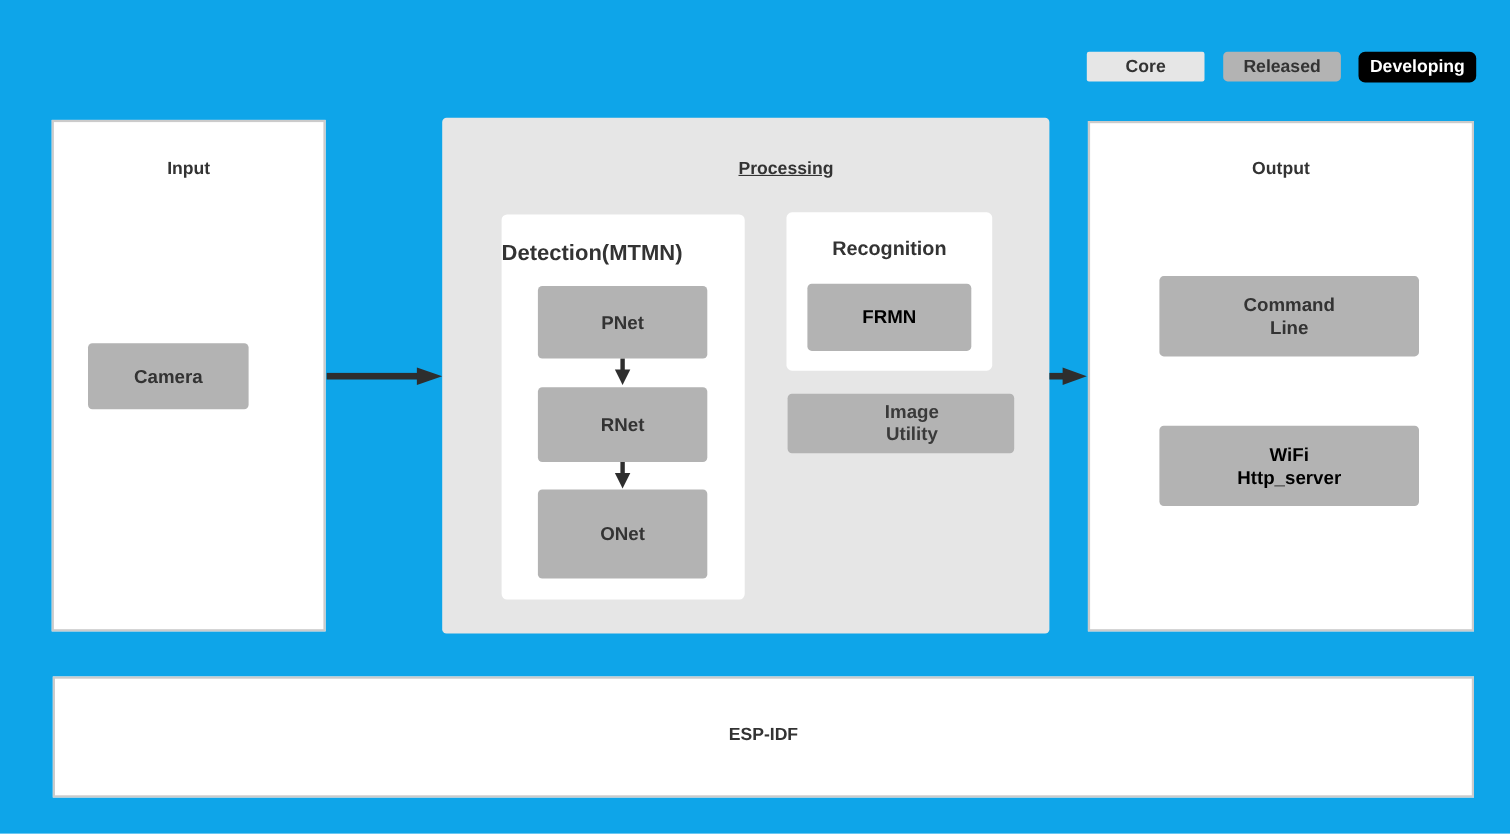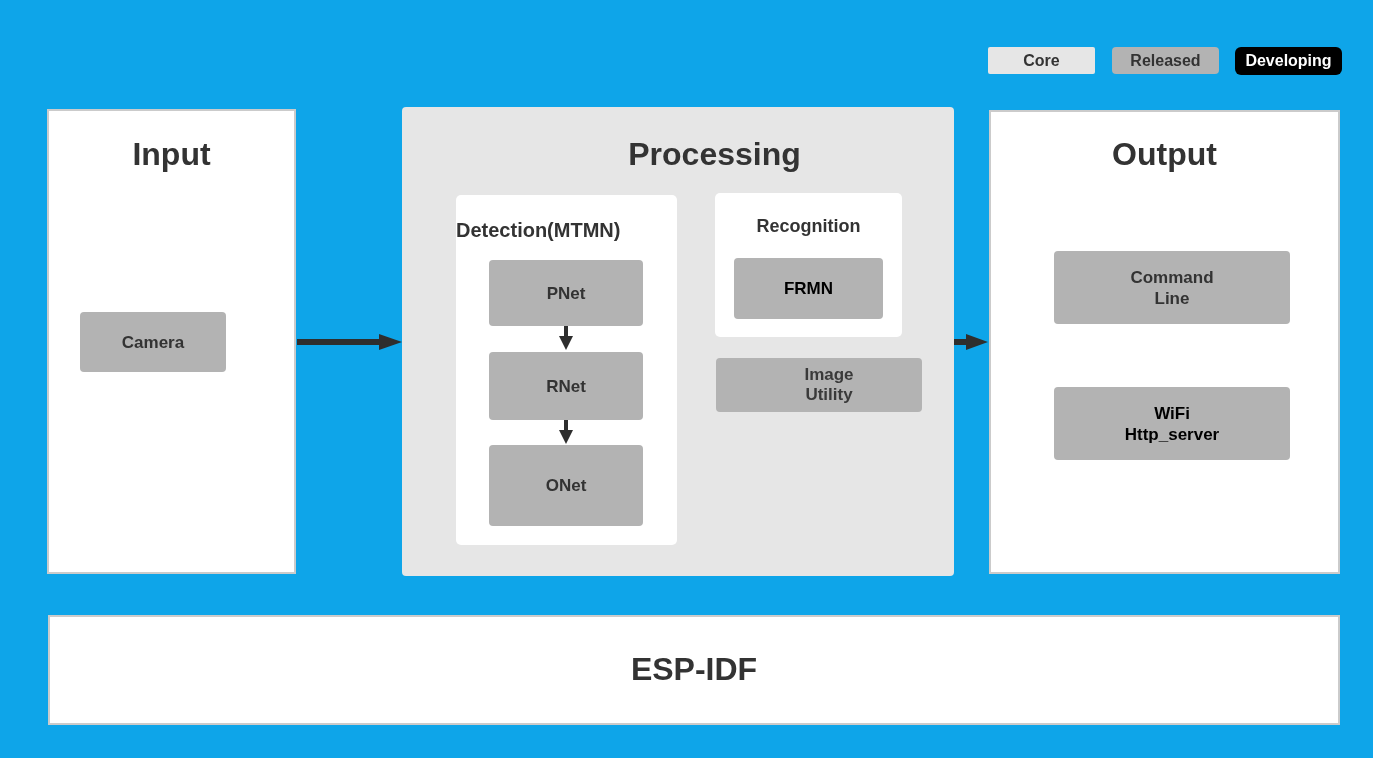--- a/index.html
+++ b/index.html
@@ -47,28 +47,28 @@
   #processing-box {
     position: absolute;
     left: 402px; top: 107px; width: 552px; height: 469px;
     background: #e6e6e6;
     border-radius: 4px;
   }
 
   
   .title {
     position: absolute;
-    font-size: 32px;
+    font-size: 16px;
     font-weight: bold;
     color: #333333;
     line-height: 24px;
     text-align: center;
   }
   #input-title      { left: 47px;  top: 142px; width: 249px; }
-  #processing-title { left: 402px; top: 142px; width: 625px; }
+  #processing-title { left: 402px; top: 142px; width: 625px; text-decoration: underline; }
   #output-title     { left: 989px; top: 142px; width: 351px; }
   #espidf-title     { left: 48px;  top: 657px; width: 1292px; }
 
   
   .subpanel {
     position: absolute;
     background: #ffffff;
     border-radius: 5px;
   }
   #detection-panel   { left: 456px; top: 195px; width: 221px; height: 350px; }

